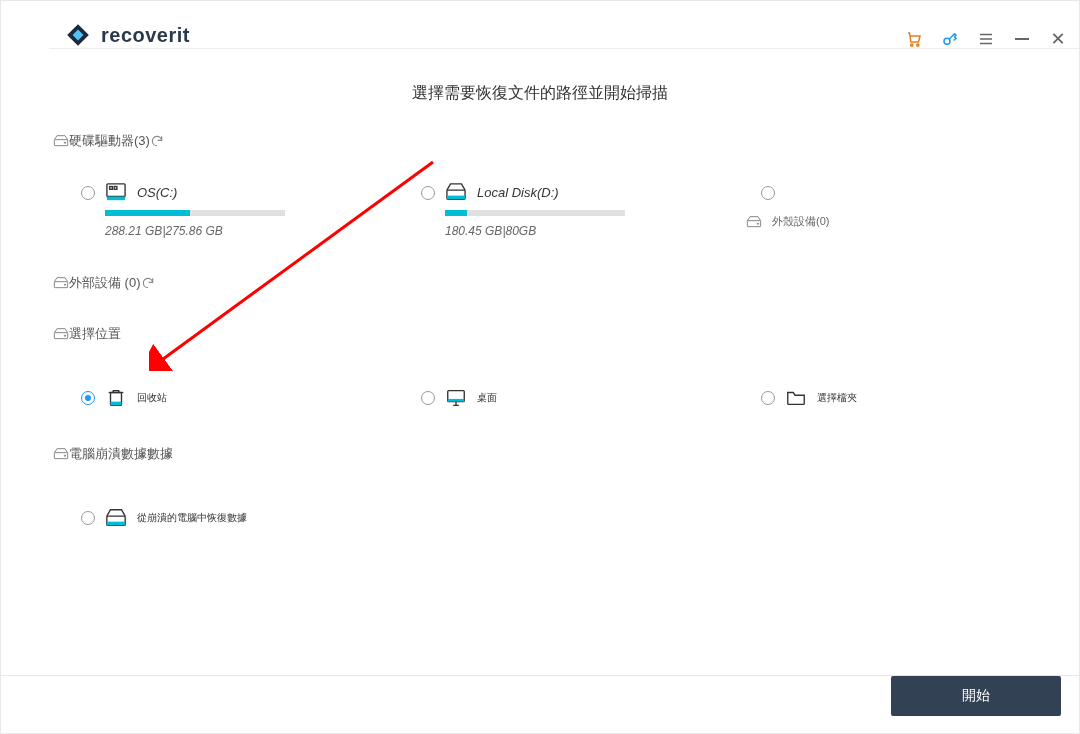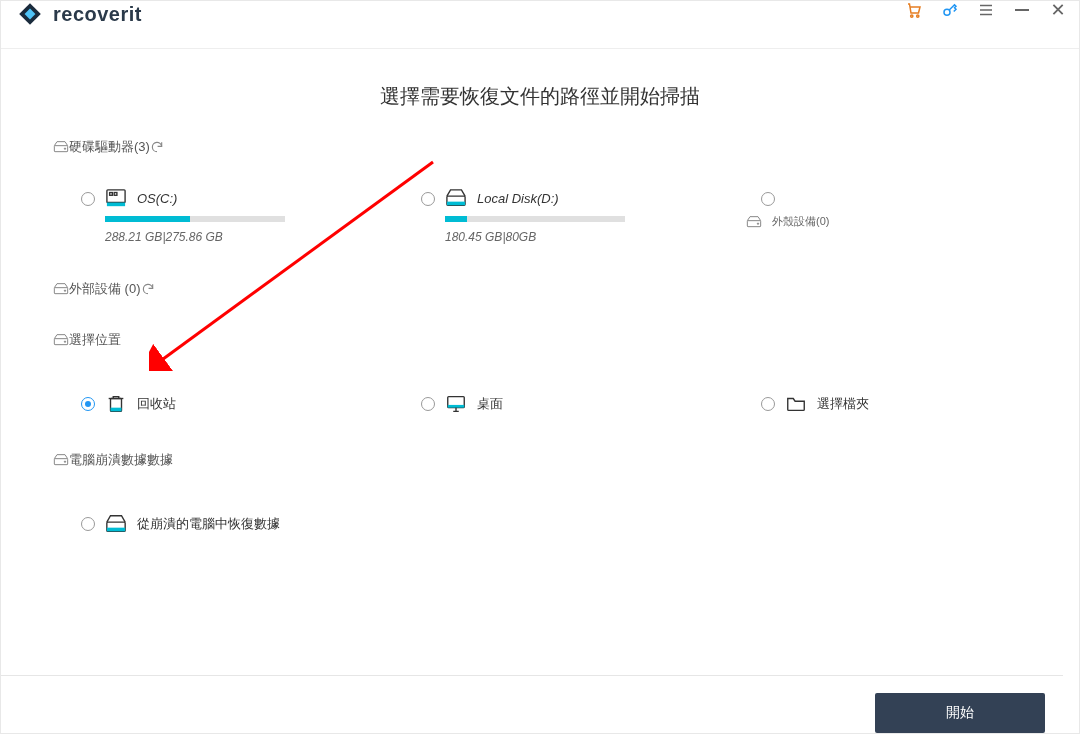--- a/index.html
+++ b/index.html
@@ -1,30 +1,30 @@
 <!DOCTYPE html>
 <html><head>
   <meta charset="utf-8">
   <style>
     * { margin: 0; padding: 0; box-sizing: border-box; font-family: "Segoe UI", Arial, sans-serif; }
     body { width: 1080px; height: 734px; background: #fff; position: relative; overflow: hidden; border: 1px solid #e8e8e8; }
 
-    .titlebar { height: 48px; display: flex; align-items: flex-start; justify-content: space-between; padding: 0 12px 0 16px; border-bottom: 1px solid #eee; }
+    .titlebar { height: 48px; display: flex; align-items: flex-end; justify-content: space-between; padding: 0 12px 0 16px; border-bottom: 1px solid #eee; margin-left: 48px; }
     .brand { display: flex; align-items: center; gap: 10px; }
     .brand-logo { width: 26px; height: 26px; }
     .brand-text { font-size: 20px; font-weight: 600; color: #2b3a4a; letter-spacing: .5px; }
     .titlebar-right { display: flex; align-items: center; gap: 18px; }
     .tb-icon { width: 18px; height: 18px; display: flex; align-items: center; justify-content: center; cursor: pointer; color: #666; }
     .tb-icon.cart { color: #e67e22; }
     .tb-icon.key { color: #2196f3; }
     .tb-min { width: 14px; height: 2px; background: #666; }
     .tb-close { font-size: 18px; color: #666; }
 
     .content { padding: 0 0 0 0; }
-    .page-title { text-align: center; font-size: 20px; color: #333; padding: 34px 0 28px; font-weight: 500; }
+    .page-title { text-align: center; font-size: 16px; color: #333; padding: 34px 0 28px; font-weight: 500; }
 
     .section { padding: 0 52px; }
     .section-header { display: flex; align-items: center; gap: 0; color: #555; font-size: 13px; padding-bottom: 4px; }
     .sec-drive-icon { width: 16px; height: 14px; }
     .refresh-icon { width: 14px; height: 14px; }
 
     .drives-row { display: flex; padding: 28px 0 10px 28px; gap: 0; font-style: italic; }
     .drive-item { width: 340px; display: flex; align-items: flex-start; gap: 10px; position: relative; }
     .drive-item .radio { margin-top: 4px; }
     .drive-body { display: flex; flex-direction: column; gap: 8px; }
@@ -35,28 +35,28 @@
     .drive-size { font-size: 12px; color: #666; }
 
     .radio { width: 14px; height: 14px; border: 1.5px solid #999; border-radius: 50%; display: inline-block; position: relative; cursor: pointer; flex-shrink: 0; background:#fff; }
     .radio.selected { border-color: #2196f3; }
     .radio.selected::after { content:''; position:absolute; width: 6px; height: 6px; background:#2196f3; border-radius:50%; left:50%; top:50%; transform:translate(-50%,-50%); }
 
     .external-row { display:flex; align-items:flex-end; gap:10px; position:absolute; left: 745px; top: 213px; color:#666; font-size:11px; }
 
     .locations-row { display:flex; padding: 40px 0 10px 28px; }
     .loc-item { width: 340px; display:flex; align-items:center; gap: 10px; }
-    .loc-label { font-size: 13px; color: #333; }
+    .loc-label { font-size: 10px; color: #333; }
 
     .crash-row { display:flex; padding: 40px 0 10px 28px; }
 
     .section.spaced { margin-top: 29px; }
     .section.spaced2 { margin-top: 26px; }
 
-    .footer { position:absolute; left:0; right:16px; bottom:0; height:58px; border-top:1px solid #e6e6e6; display:flex; justify-content:flex-end; align-items:flex-end; padding-right:18px; }
+    .footer { position:absolute; left:0; right:0; bottom:0; height:58px; border-top:1px solid #e6e6e6; display:flex; justify-content:flex-end; align-items:flex-start; padding-right:18px; }
     .start-btn { width: 170px; height: 40px; background:#334155; color:#fff; border:none; font-size:14px; cursor:pointer; border-radius:2px; }
 
     
     .arrow-overlay { position:absolute; left: 148px; top: 155px; width: 290px; height: 215px; pointer-events:none; }
 
     svg { display:block; }
 
     .drive-svg { width: 22px; height: 20px; }
     .loc-svg { width: 22px; height: 22px; }
   </style>

